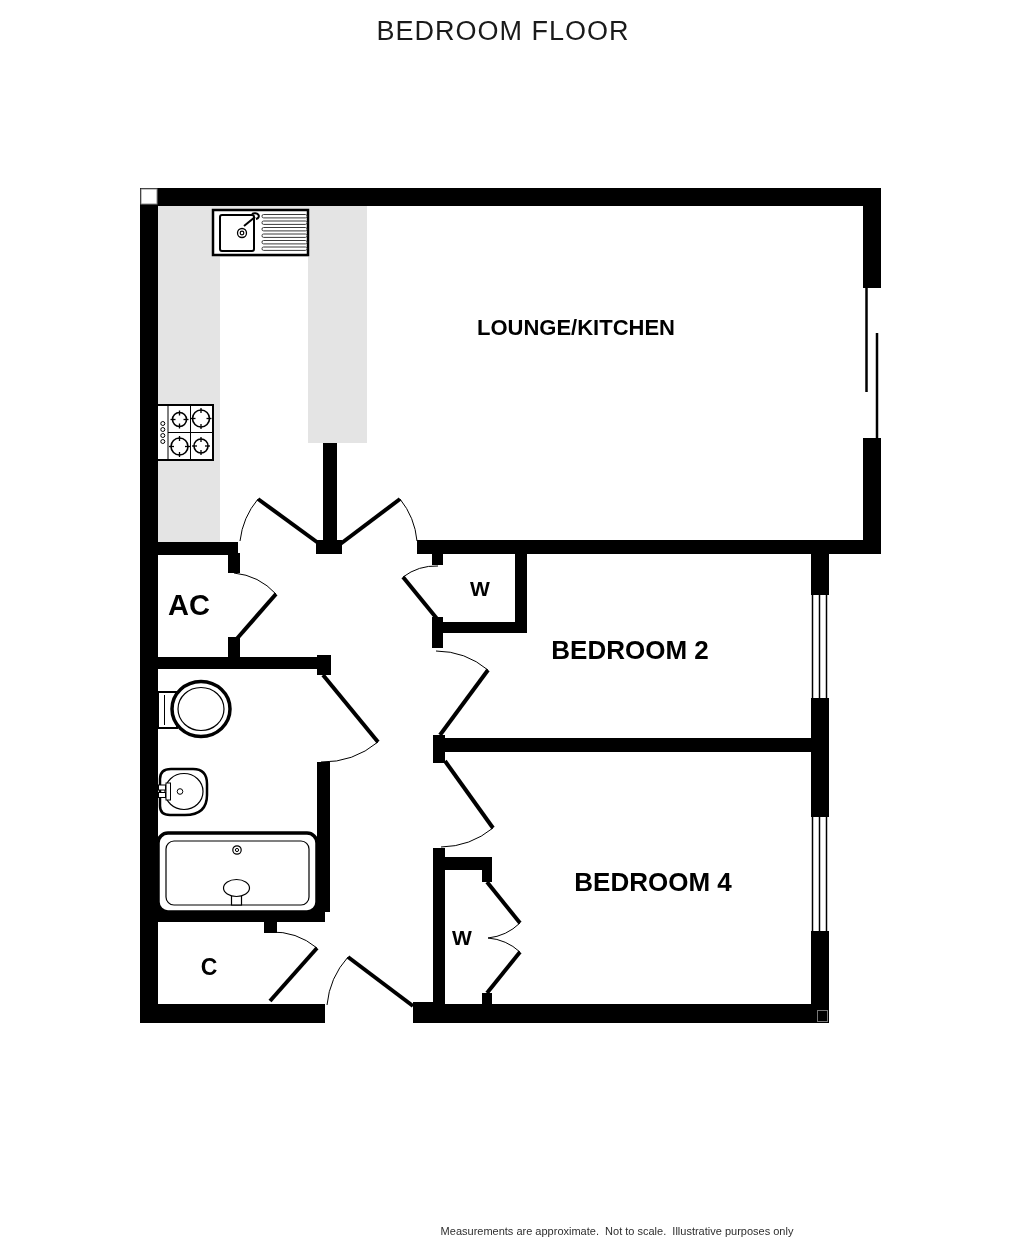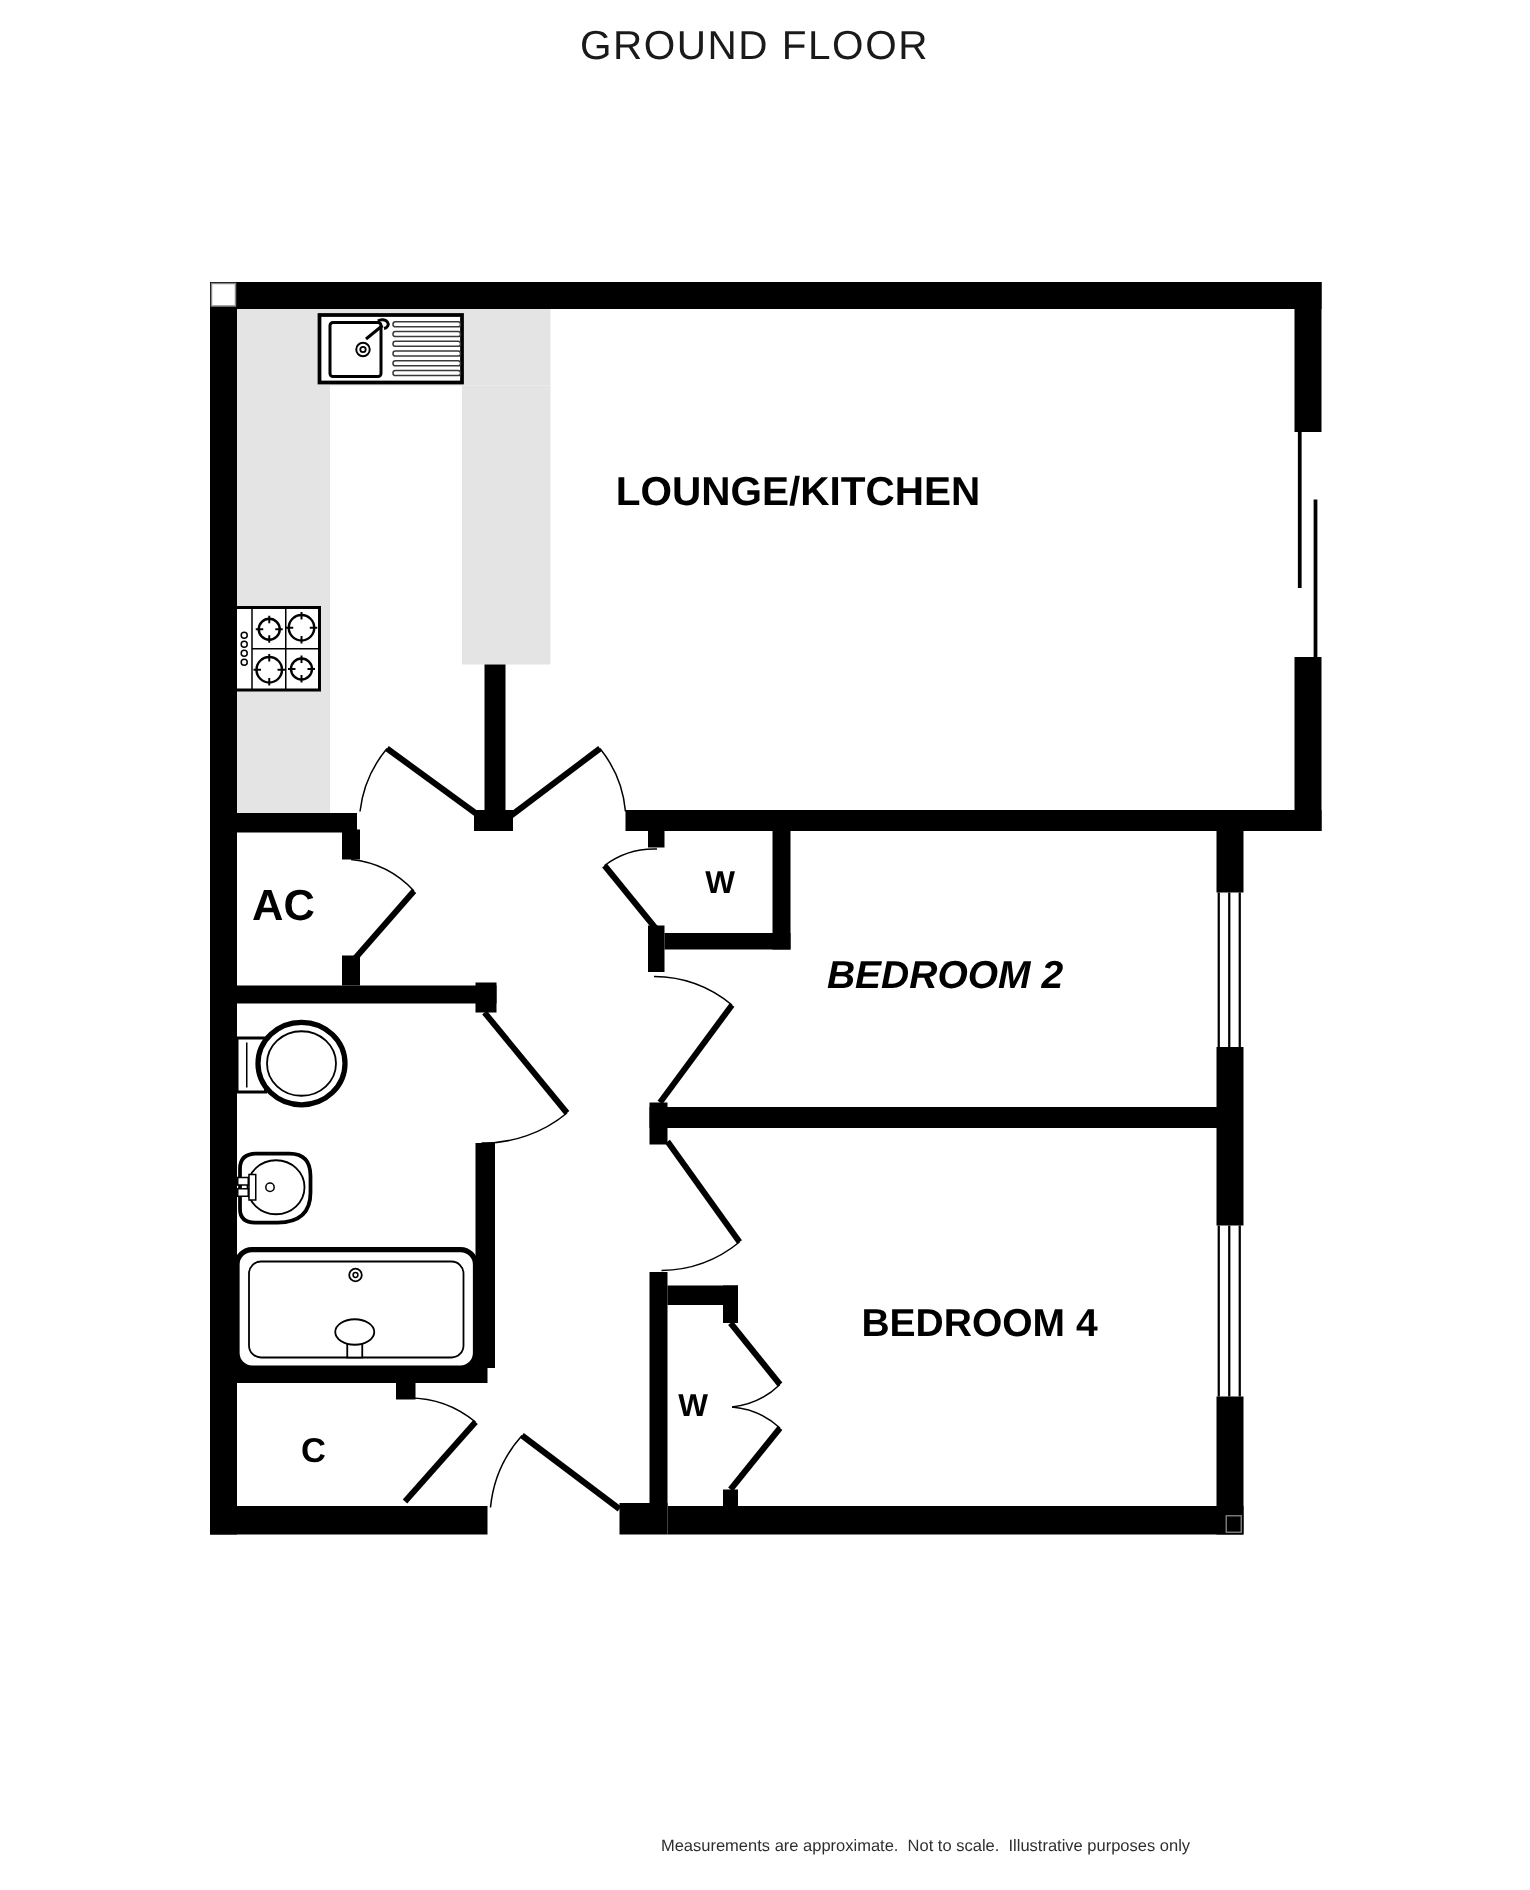--- a/index.html
+++ b/index.html
@@ -9,22 +9,22 @@
   }
   #plan-svg{position:absolute;left:0;top:0;}
   .page-title{
     position:absolute;left:503px;top:31px;transform:translate(-50%,-50%);
     font-size:27px;font-weight:400;letter-spacing:1px;color:#1a1a1a;white-space:nowrap;
   }
   .room-label{
     position:absolute;transform:translate(-50%,-50%);
     font-weight:700;color:#000;white-space:nowrap;
   }
-  .lbl-lounge{left:532px;top:328px;font-size:27px;}
-  .lbl-bed2{left:630px;top:650px;font-size:26px;font-style:italic;}
+  .lbl-lounge{left:576px;top:328px;font-size:22px;}
+  .lbl-bed2{left:630px;top:650px;font-size:26px;}
   .lbl-bed1{left:653px;top:882px;font-size:26px;}
   .lbl-ac{left:189px;top:605px;font-size:29px;}
   .lbl-w1{left:480px;top:589px;font-size:21px;}
   .lbl-w2{left:462px;top:938px;font-size:21px;}
   .lbl-c{left:209px;top:967px;font-size:23px;}
   .footer{
     position:absolute;left:617px;top:1199px;transform:translateX(-50%);
     text-align:center;color:#2e2e2e;font-size:11px;line-height:13px;white-space:pre;
   }
 </style>
@@ -196,21 +196,21 @@
       <path d="M438 620 L403 577"></path>
       <path d="M440 735 L488 670"></path>
       <path d="M445 761 L493 828"></path>
       <path d="M487 882 L520 923"></path>
       <path d="M487 993 L520 952"></path>
       <path d="M270 1001 L317 948"></path>
       <path d="M413 1006 L348 957"></path>
     </g>
   </svg>
 
-  <div class="page-title">GROUND FLOOR</div>
+  <div class="page-title">BEDROOM FLOOR</div>
 
   <div class="room-label lbl-lounge">LOUNGE/KITCHEN</div>
   <div class="room-label lbl-bed2">BEDROOM 2</div>
   <div class="room-label lbl-bed1">BEDROOM 4</div>
   <div class="room-label lbl-ac">AC</div>
   <div class="room-label lbl-w1">W</div>
   <div class="room-label lbl-w2">W</div>
   <div class="room-label lbl-c">C</div>
 
   <div class="footer">

